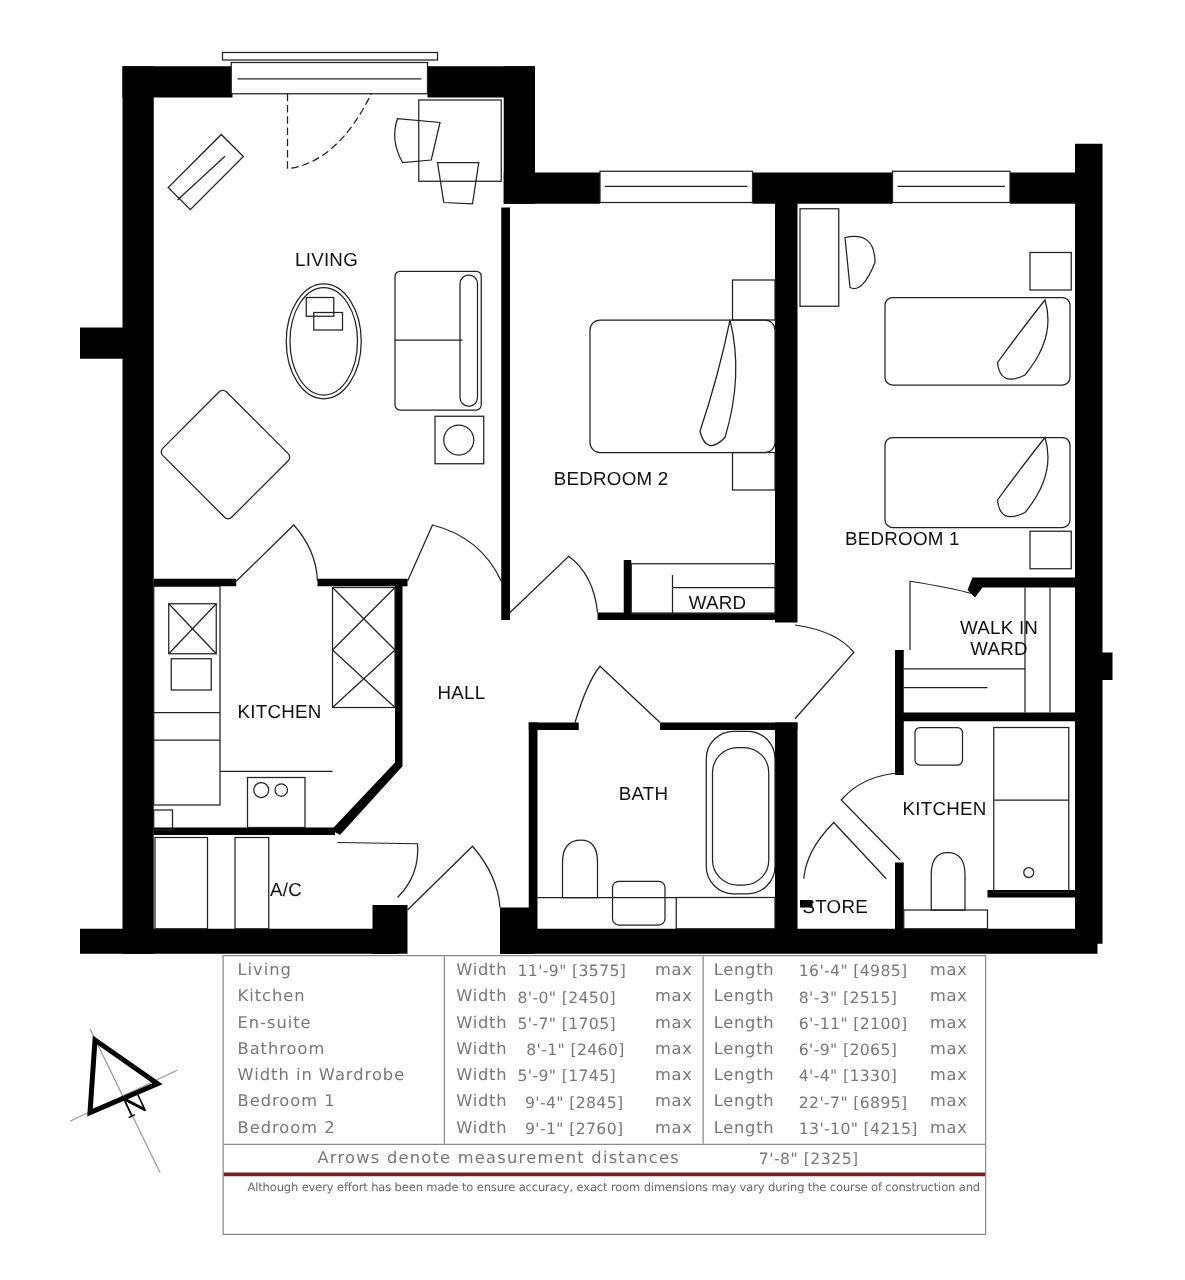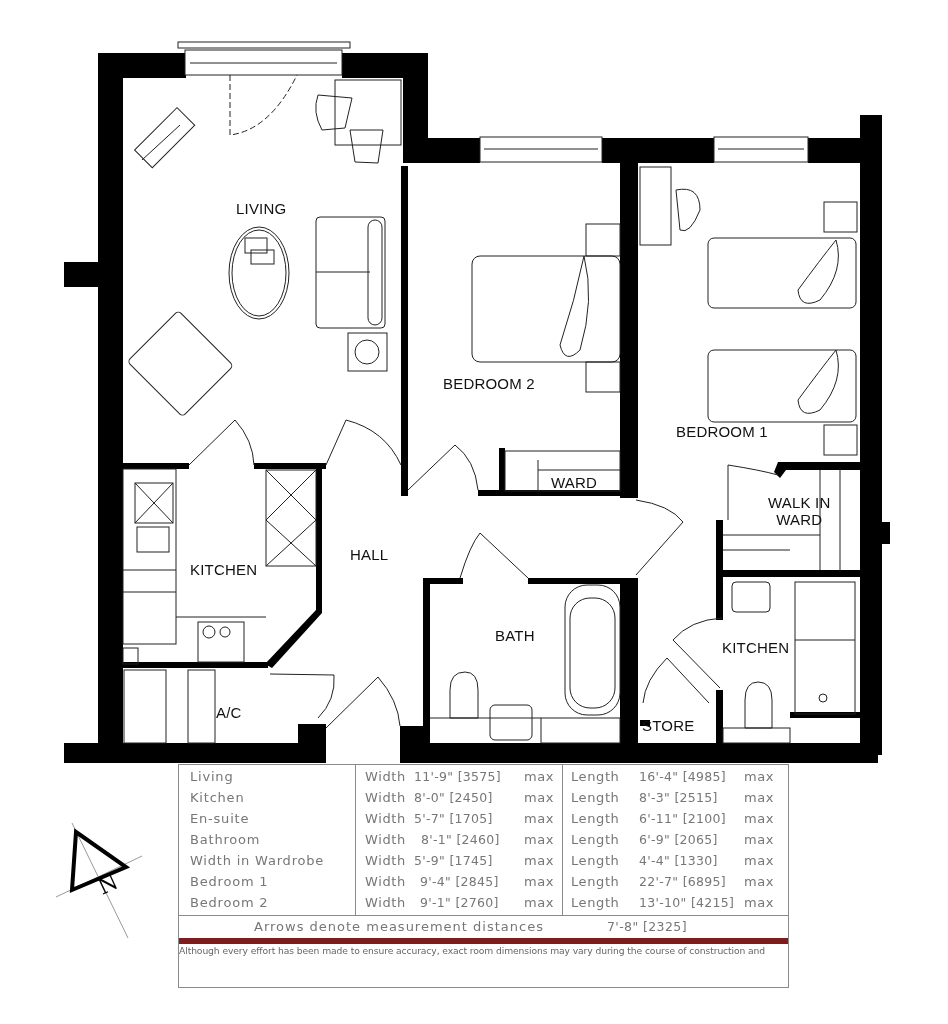--- a/index.html
+++ b/index.html
@@ -10,24 +10,24 @@
   .dim-table { position:absolute; left:0; top:0; width:609px; height:150px; border-bottom:1px solid #8a8a8a; }
   .dim-row { position:absolute; left:0; width:609px; height:21px; font-size:13px; line-height:21px; }
   .c-room { position:absolute; left:11px; letter-spacing:0.8px; }
   .c-wl { position:absolute; left:186px; letter-spacing:0.6px; }
   .c-wv { position:absolute; left:235px; letter-spacing:0.3px; font-size:12.5px; }
   .c-wm { position:absolute; left:345px; letter-spacing:0.6px; }
   .c-ll { position:absolute; left:392px; letter-spacing:0.6px; }
   .c-lv { position:absolute; left:460px; letter-spacing:0.3px; font-size:12.5px; }
   .c-lm { position:absolute; left:565px; letter-spacing:0.6px; }
   .vdiv { position:absolute; top:0; width:1px; height:150px; background:#8a8a8a; }
-  .arrows-row { position:absolute; left:0; top:150px; width:609px; height:23px; border-bottom:6px solid #7f1d1d; font-size:13px; line-height:23px; }
+  .arrows-row { position:absolute; left:0; top:150px; width:609px; height:23px; border-bottom:3px solid #7f1d1d; font-size:13px; line-height:23px; }
   .arrows-text { position:absolute; left:75px; letter-spacing:1px; }
   .arrows-val { position:absolute; left:428px; letter-spacing:0.4px; font-size:12.5px; }
-  .disclaimer { position:absolute; left:0; top:180px; width:605px; font-size:9.2px; line-height:12px; text-align:left; color:#666; font-family:"DejaVu Sans", sans-serif; letter-spacing:-0.1px; }
+  .disclaimer { position:absolute; left:0; top:180px; width:605px; font-size:9.2px; line-height:12px; text-align:right; color:#666; font-family:"DejaVu Sans", sans-serif; letter-spacing:-0.1px; }
   .disclaimer span { display:block; }
 </style>
 </head>
 <body>
 
 <svg id="plan" viewBox="0 0 948 1024" xmlns="http://www.w3.org/2000/svg">
   <g fill="#000">
 
     <rect x="98" y="53" width="25" height="710"></rect>
     <rect x="98" y="53" width="88" height="25"></rect>

